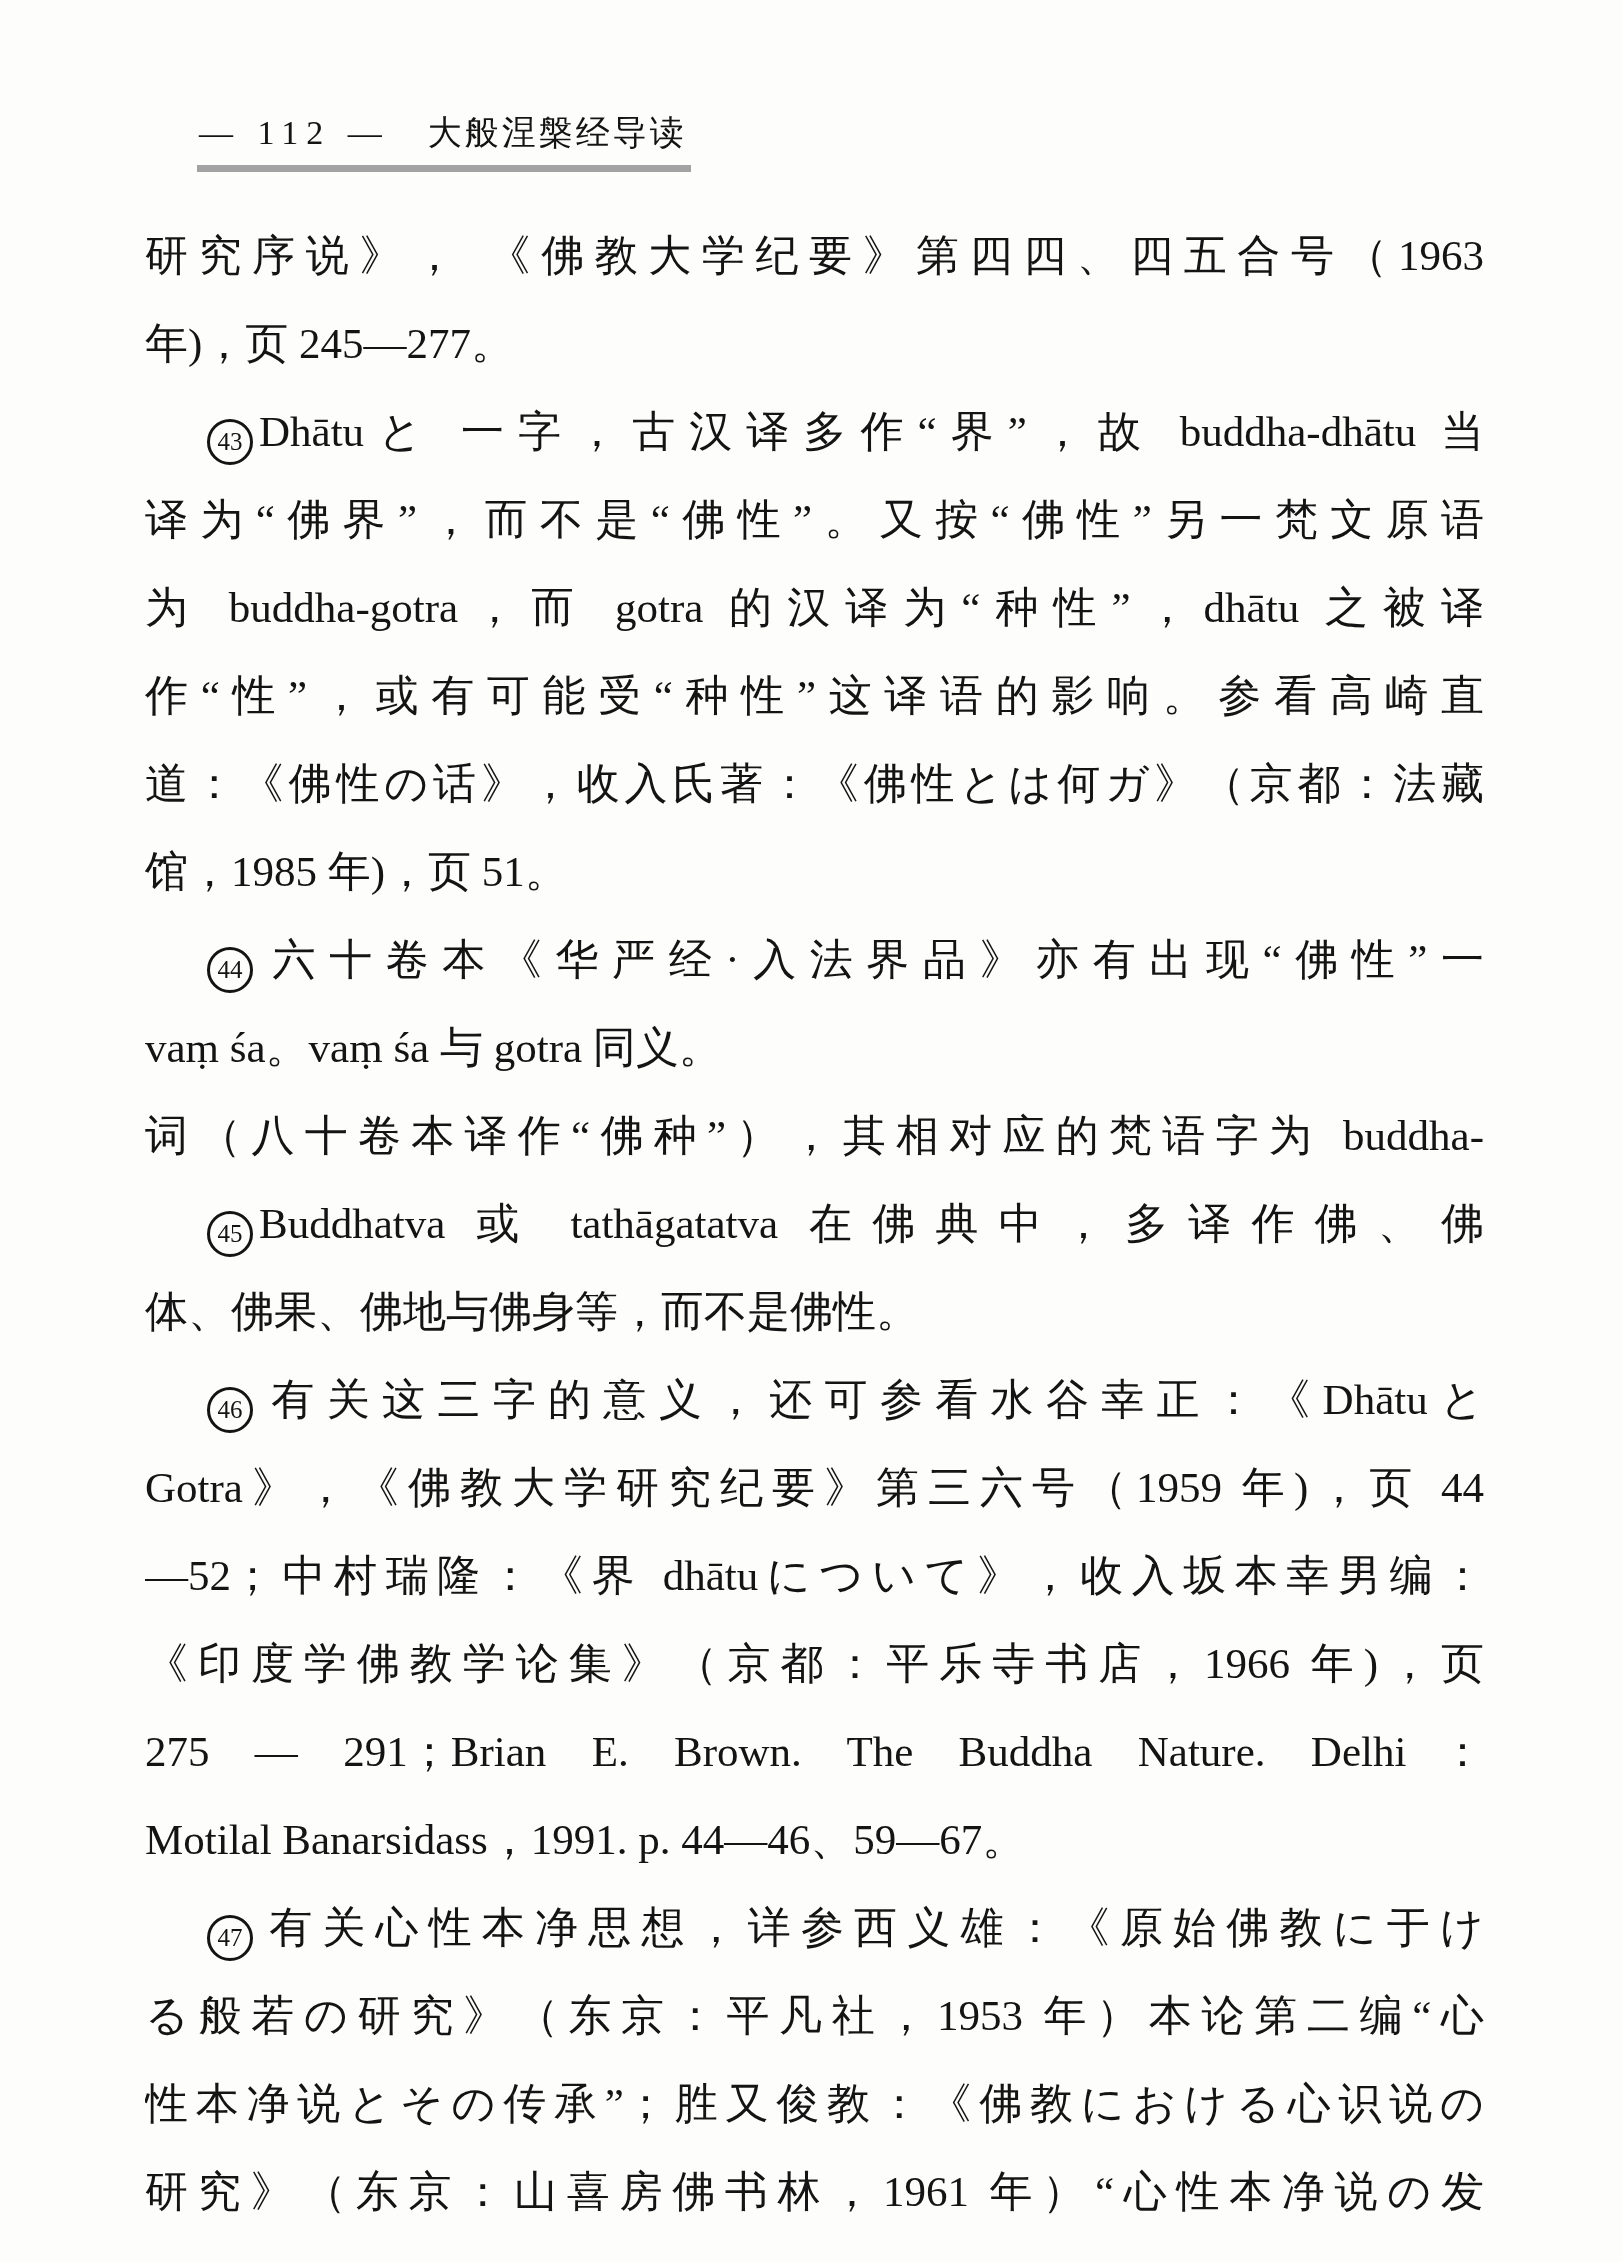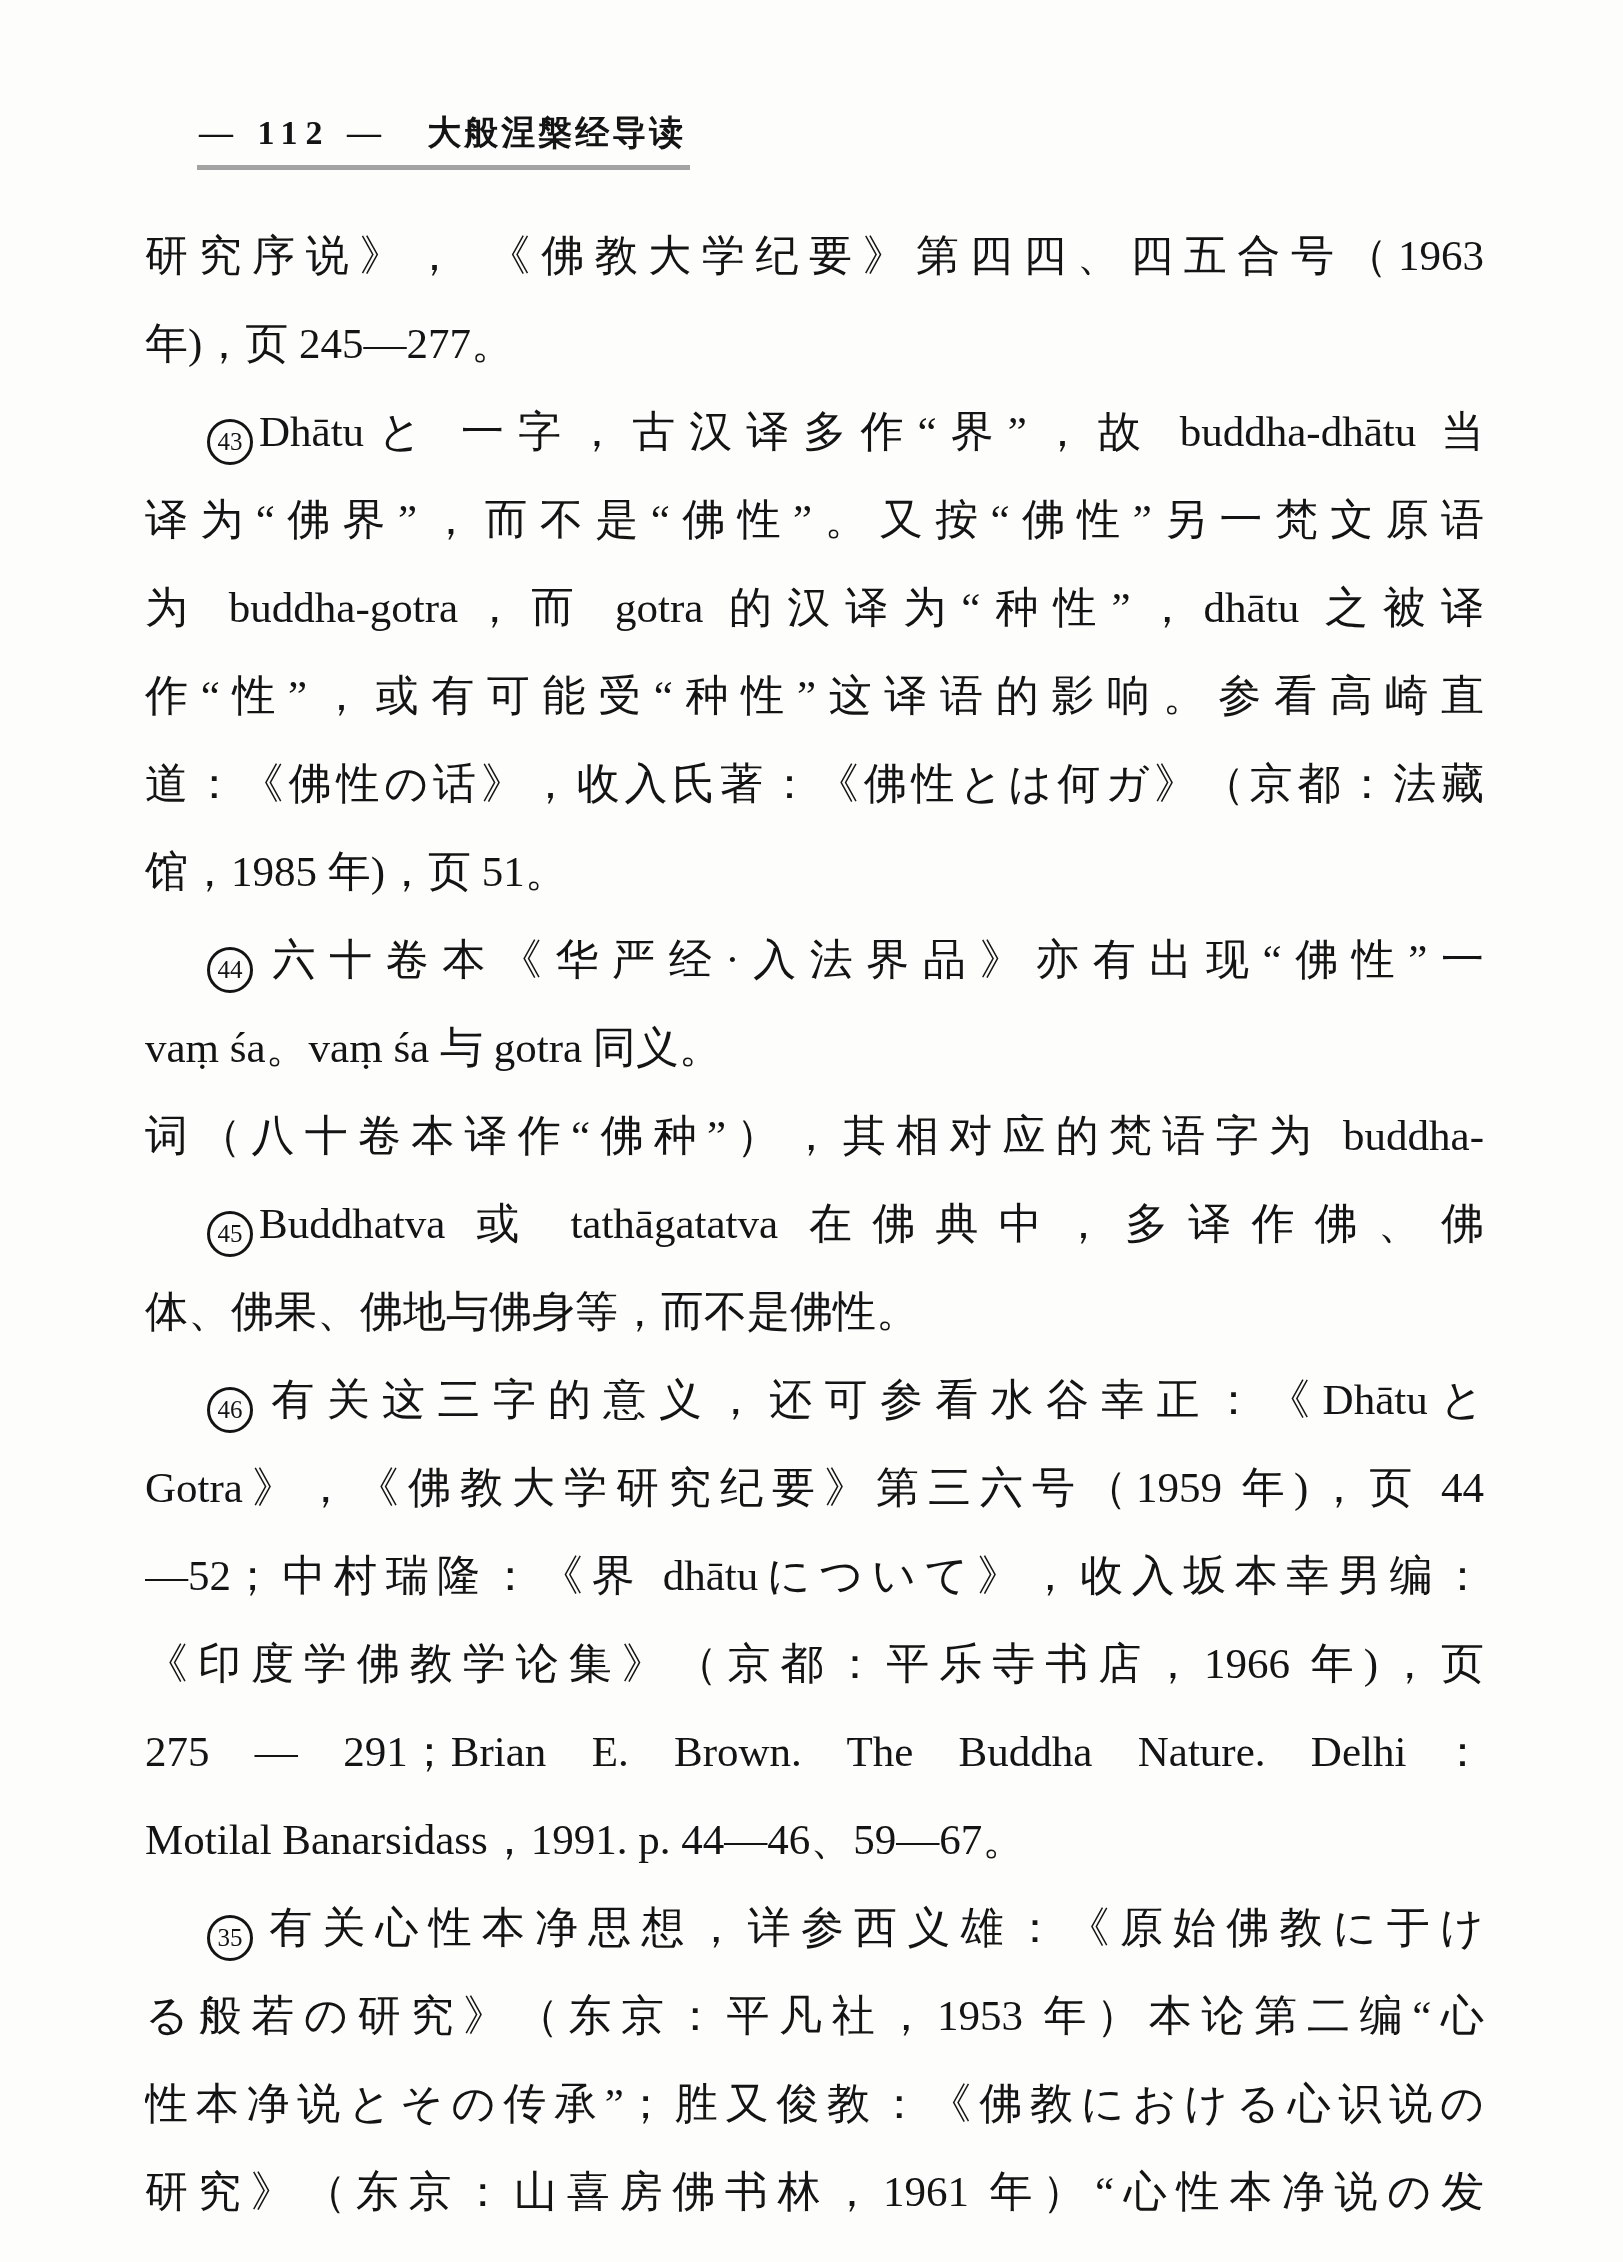--- a/index.html
+++ b/index.html
@@ -19,23 +19,22 @@
   }
   .running-header {
     position: absolute;
     left: 197px;
     top: 111px;
     display: inline-block;
     font-size: 34px;
     line-height: 44px;
     letter-spacing: 3px;
     padding: 0 4px 10px 2px;
-    border-bottom: 5px solid #a3a3a3;
+    border-bottom: 7px solid #a3a3a3;
     white-space: nowrap;
-    font-weight: bold;
   }
   .running-header .page-marker {
     margin-right: 38px;
     letter-spacing: 8px;
   }
   .page-body {
     position: absolute;
     left: 145px;
     top: 212px;
     width: 1339px;
@@ -116,21 +115,21 @@
     <div class="para">
       <div class="line indent"><span class="note-circle">46</span><span>有关这三字的意义，还可参看水谷幸正：《Dhātuと</span></div>
       <div class="line">Gotra》，《佛教大学研究纪要》第三六号（1959 年)，页 44</div>
       <div class="line">—52；中村瑞隆：《界 dhātuについて》，收入坂本幸男编：</div>
       <div class="line">《印度学佛教学论集》（京都：平乐寺书店，1966 年)，页</div>
       <div class="line">275 — 291；Brian E. Brown. The Buddha Nature. Delhi：</div>
       <div class="line end">Motilal Banarsidass，1991. p. 44—46、59—67。</div>
     </div>
 
     <div class="para">
-      <div class="line indent"><span class="note-circle">35</span><span>有关心性本净思想，详参西义雄：《原始佛教に于け</span></div>
+      <div class="line indent"><span class="note-circle">47</span><span>有关心性本净思想，详参西义雄：《原始佛教に于け</span></div>
       <div class="line">る般若の研究》（东京：平凡社，1953 年）本论第二编“心</div>
       <div class="line">性本净说とその传承”；胜又俊教：《佛教における心识说の</div>
       <div class="line">研究》（东京：山喜房佛书林，1961 年）“心性本净说の发</div>
     </div>
 
   </div>
 </div>
 
 
 </body></html>

